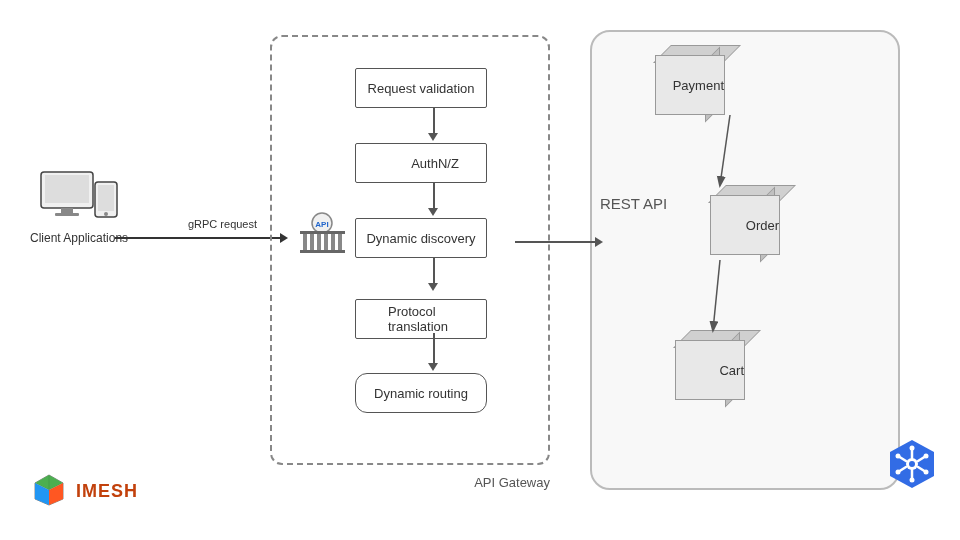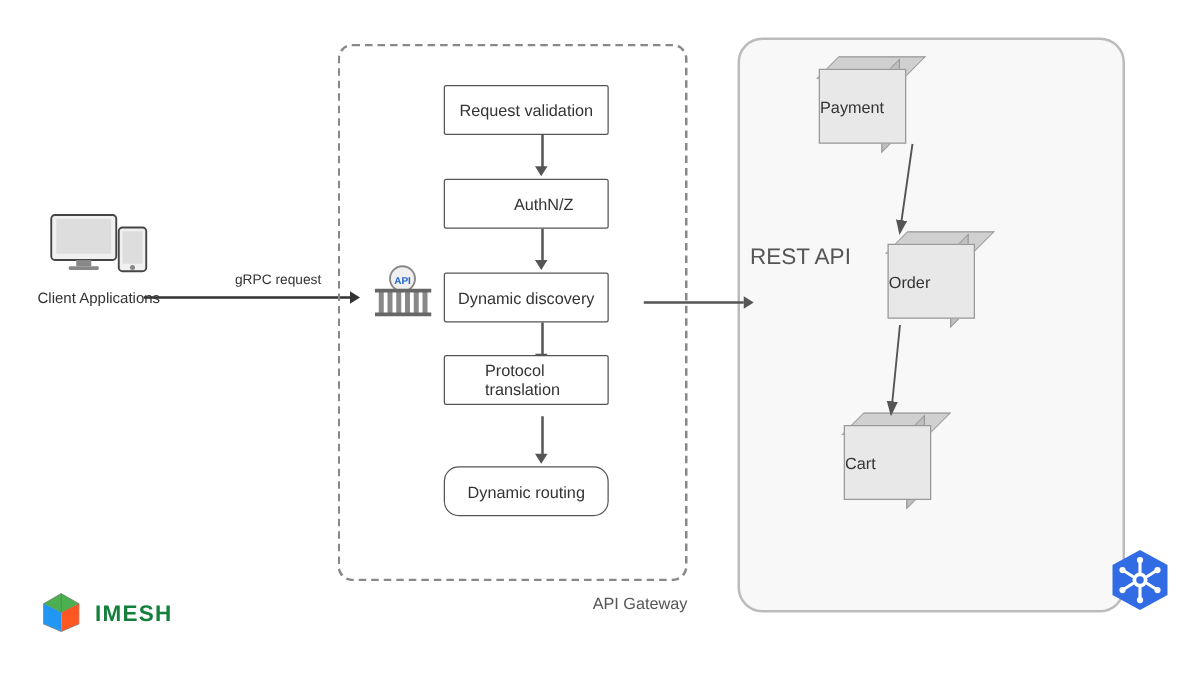--- a/index.html
+++ b/index.html
@@ -120,40 +120,40 @@
       align-items: center;
       justify-content: center;
       font-size: 13px;
       color: #333;
       border-radius: 2px;
     }
 
     .flow-box-1 { top: 68px; }
     .flow-box-2 { top: 143px; padding-left: 28px; }
     .flow-box-3 { top: 218px; }
-    .flow-box-4 { top: 284px; padding-left: 32px; }
+    .flow-box-4 { top: 299px; padding-left: 32px; }
     .flow-box-5 { top: 373px; border-radius: 12px; }
 
     
     .services-box {
       position: absolute;
       left: 590px;
       top: 30px;
       width: 310px;
       height: 460px;
       border: 2px solid #bbb;
       border-radius: 20px;
       background: #f8f8f8;
     }
 
     .rest-api-label {
       position: absolute;
       left: 600px;
       top: 195px;
-      font-size: 18px;
+      font-size: 15px;
       color: #555;
     }
 
     
     .cube-wrapper {
       position: absolute;
       display: flex;
       flex-direction: column;
       align-items: center;
     }
@@ -167,21 +167,21 @@
     .cube-face-front {
       position: absolute;
       bottom: 0;
       left: 15px;
       width: 70px;
       height: 60px;
       background: #e8e8e8;
       border: 1.5px solid #999;
       display: flex;
       align-items: center;
-      justify-content: flex-start;
+      justify-content: flex-end;
       font-size: 13px;
       color: #333;
     }
 
     .cube-face-top {
       position: absolute;
       top: 0;
       left: 22px;
       width: 70px;
       height: 18px;
@@ -234,21 +234,21 @@
       left: 30px;
       bottom: 28px;
       display: flex;
       align-items: center;
       gap: 8px;
     }
 
     .imesh-text {
       font-size: 18px;
       font-weight: bold;
-      color: #15803d;
+      color: #c2410c;
       letter-spacing: 1px;
     }
   </style>
 </head>
 <body>
 
 <div class="diagram-container">
 
   <div class="client-section">
     <div class="client-icon">

